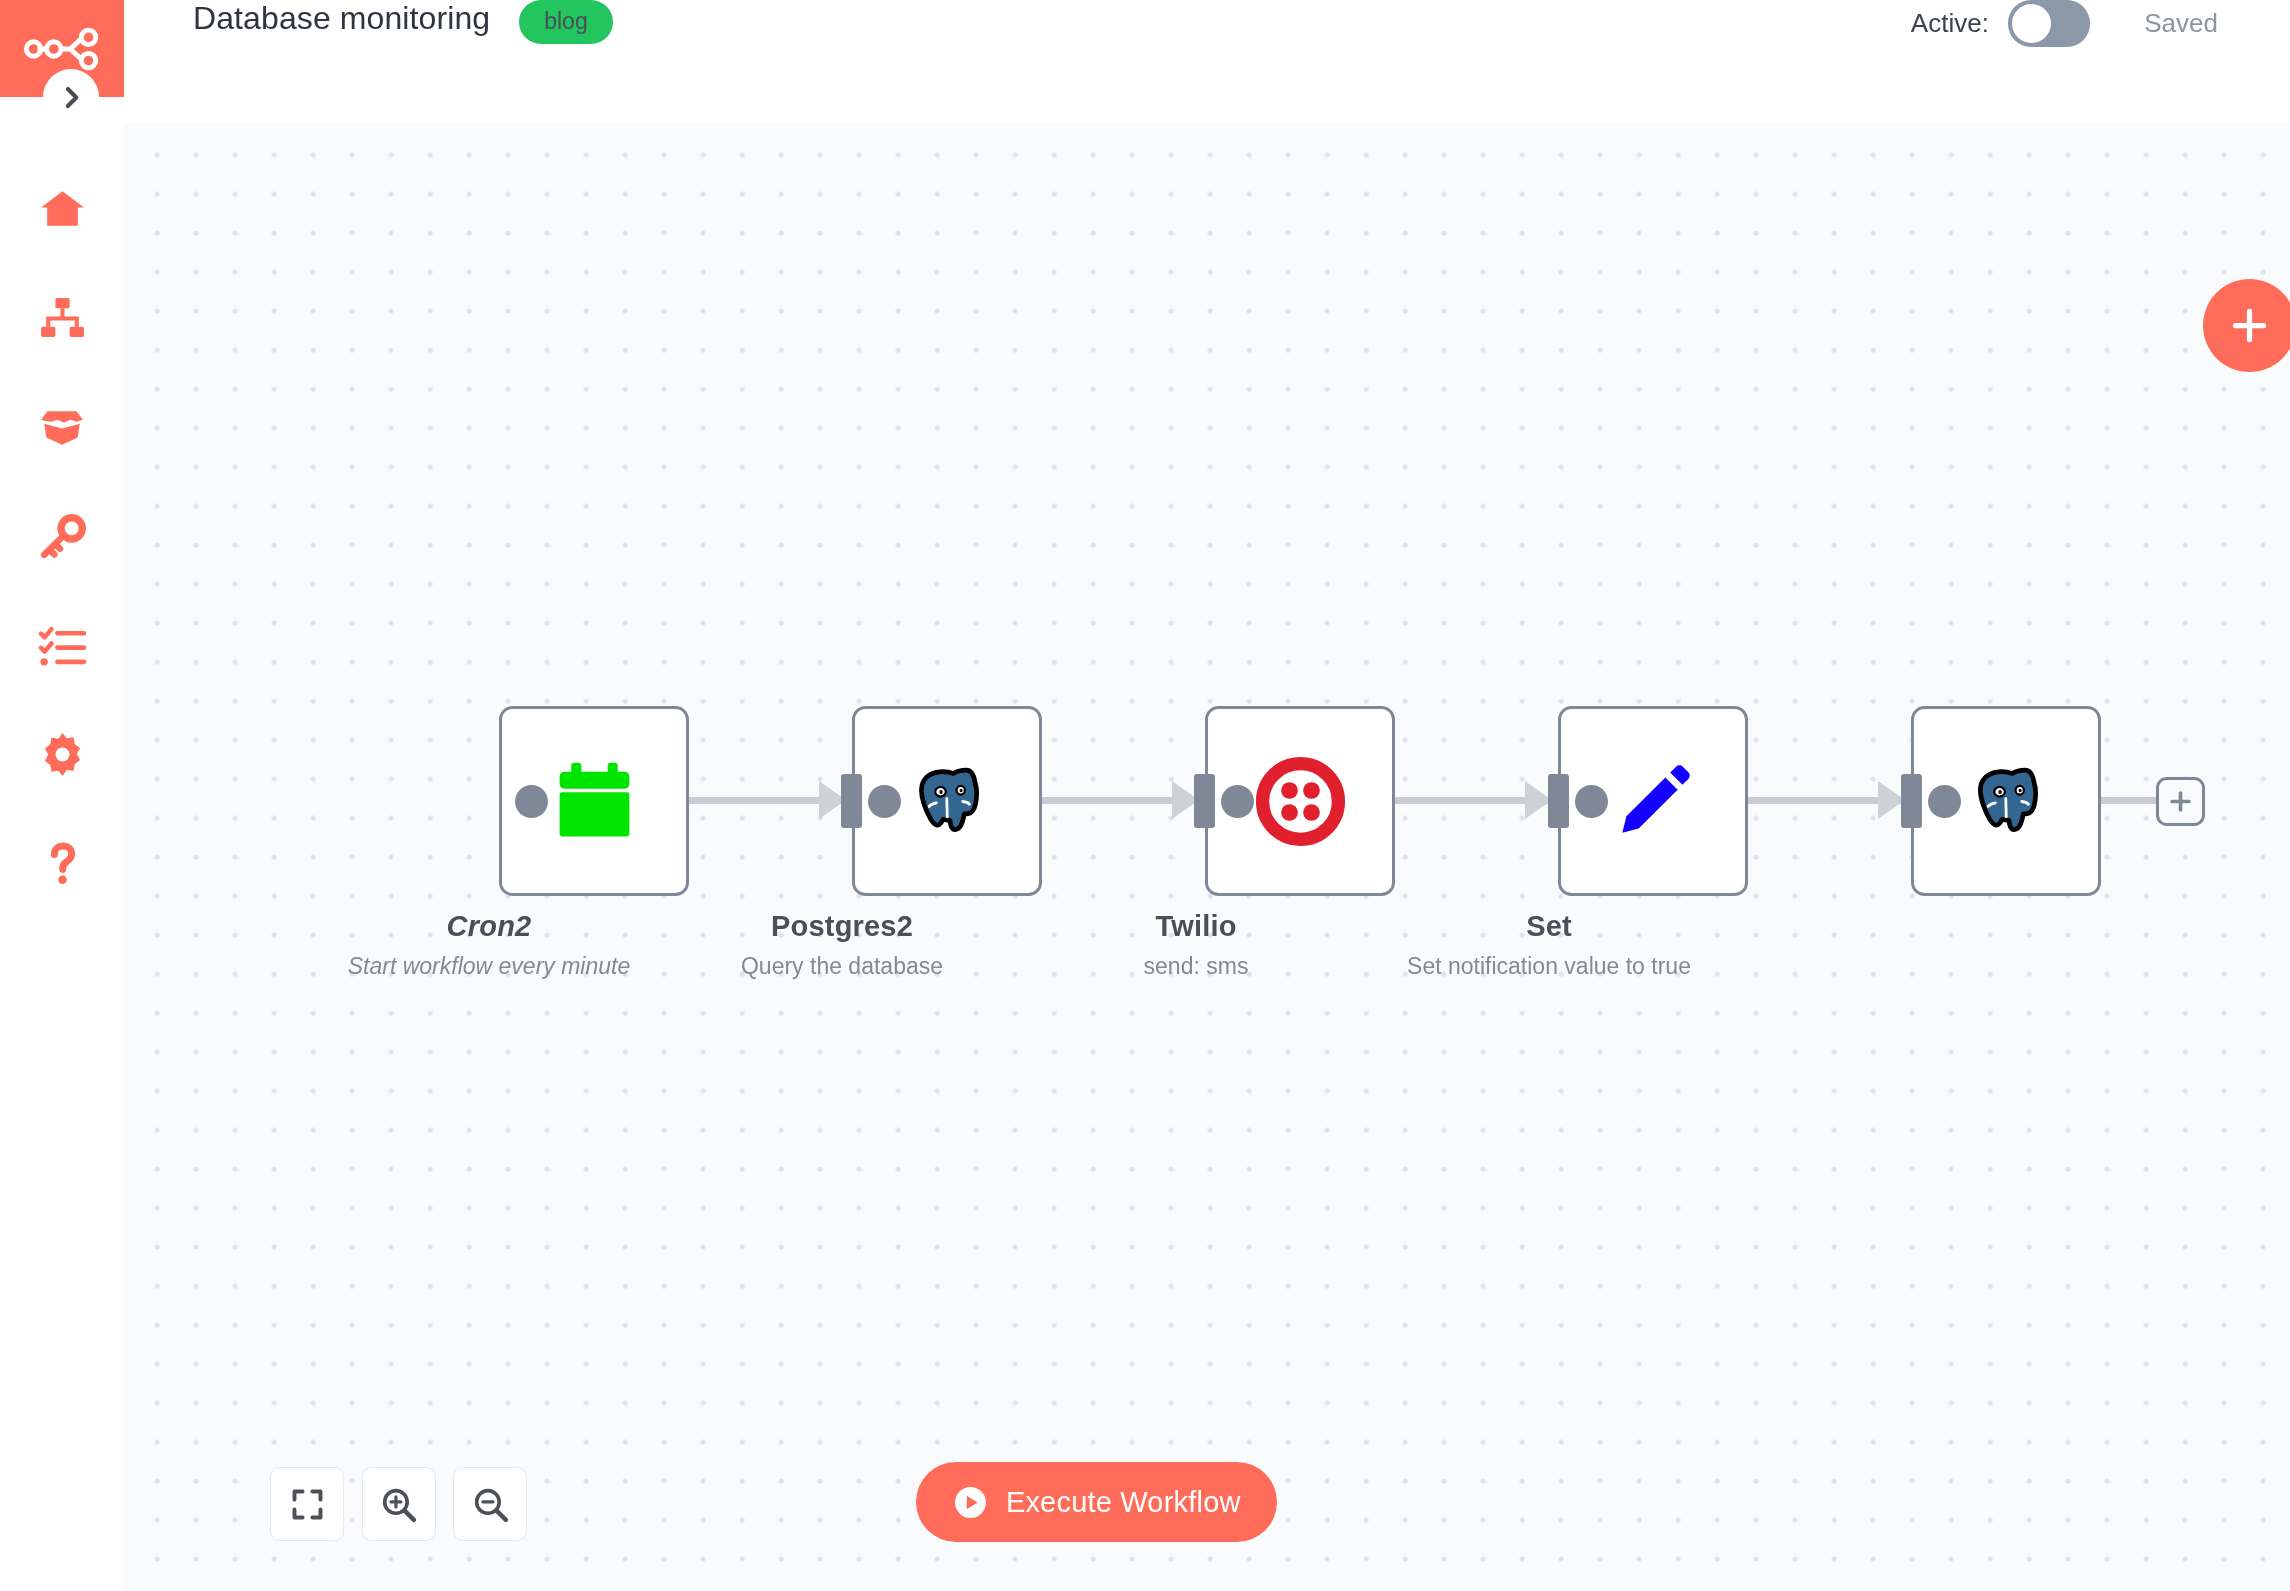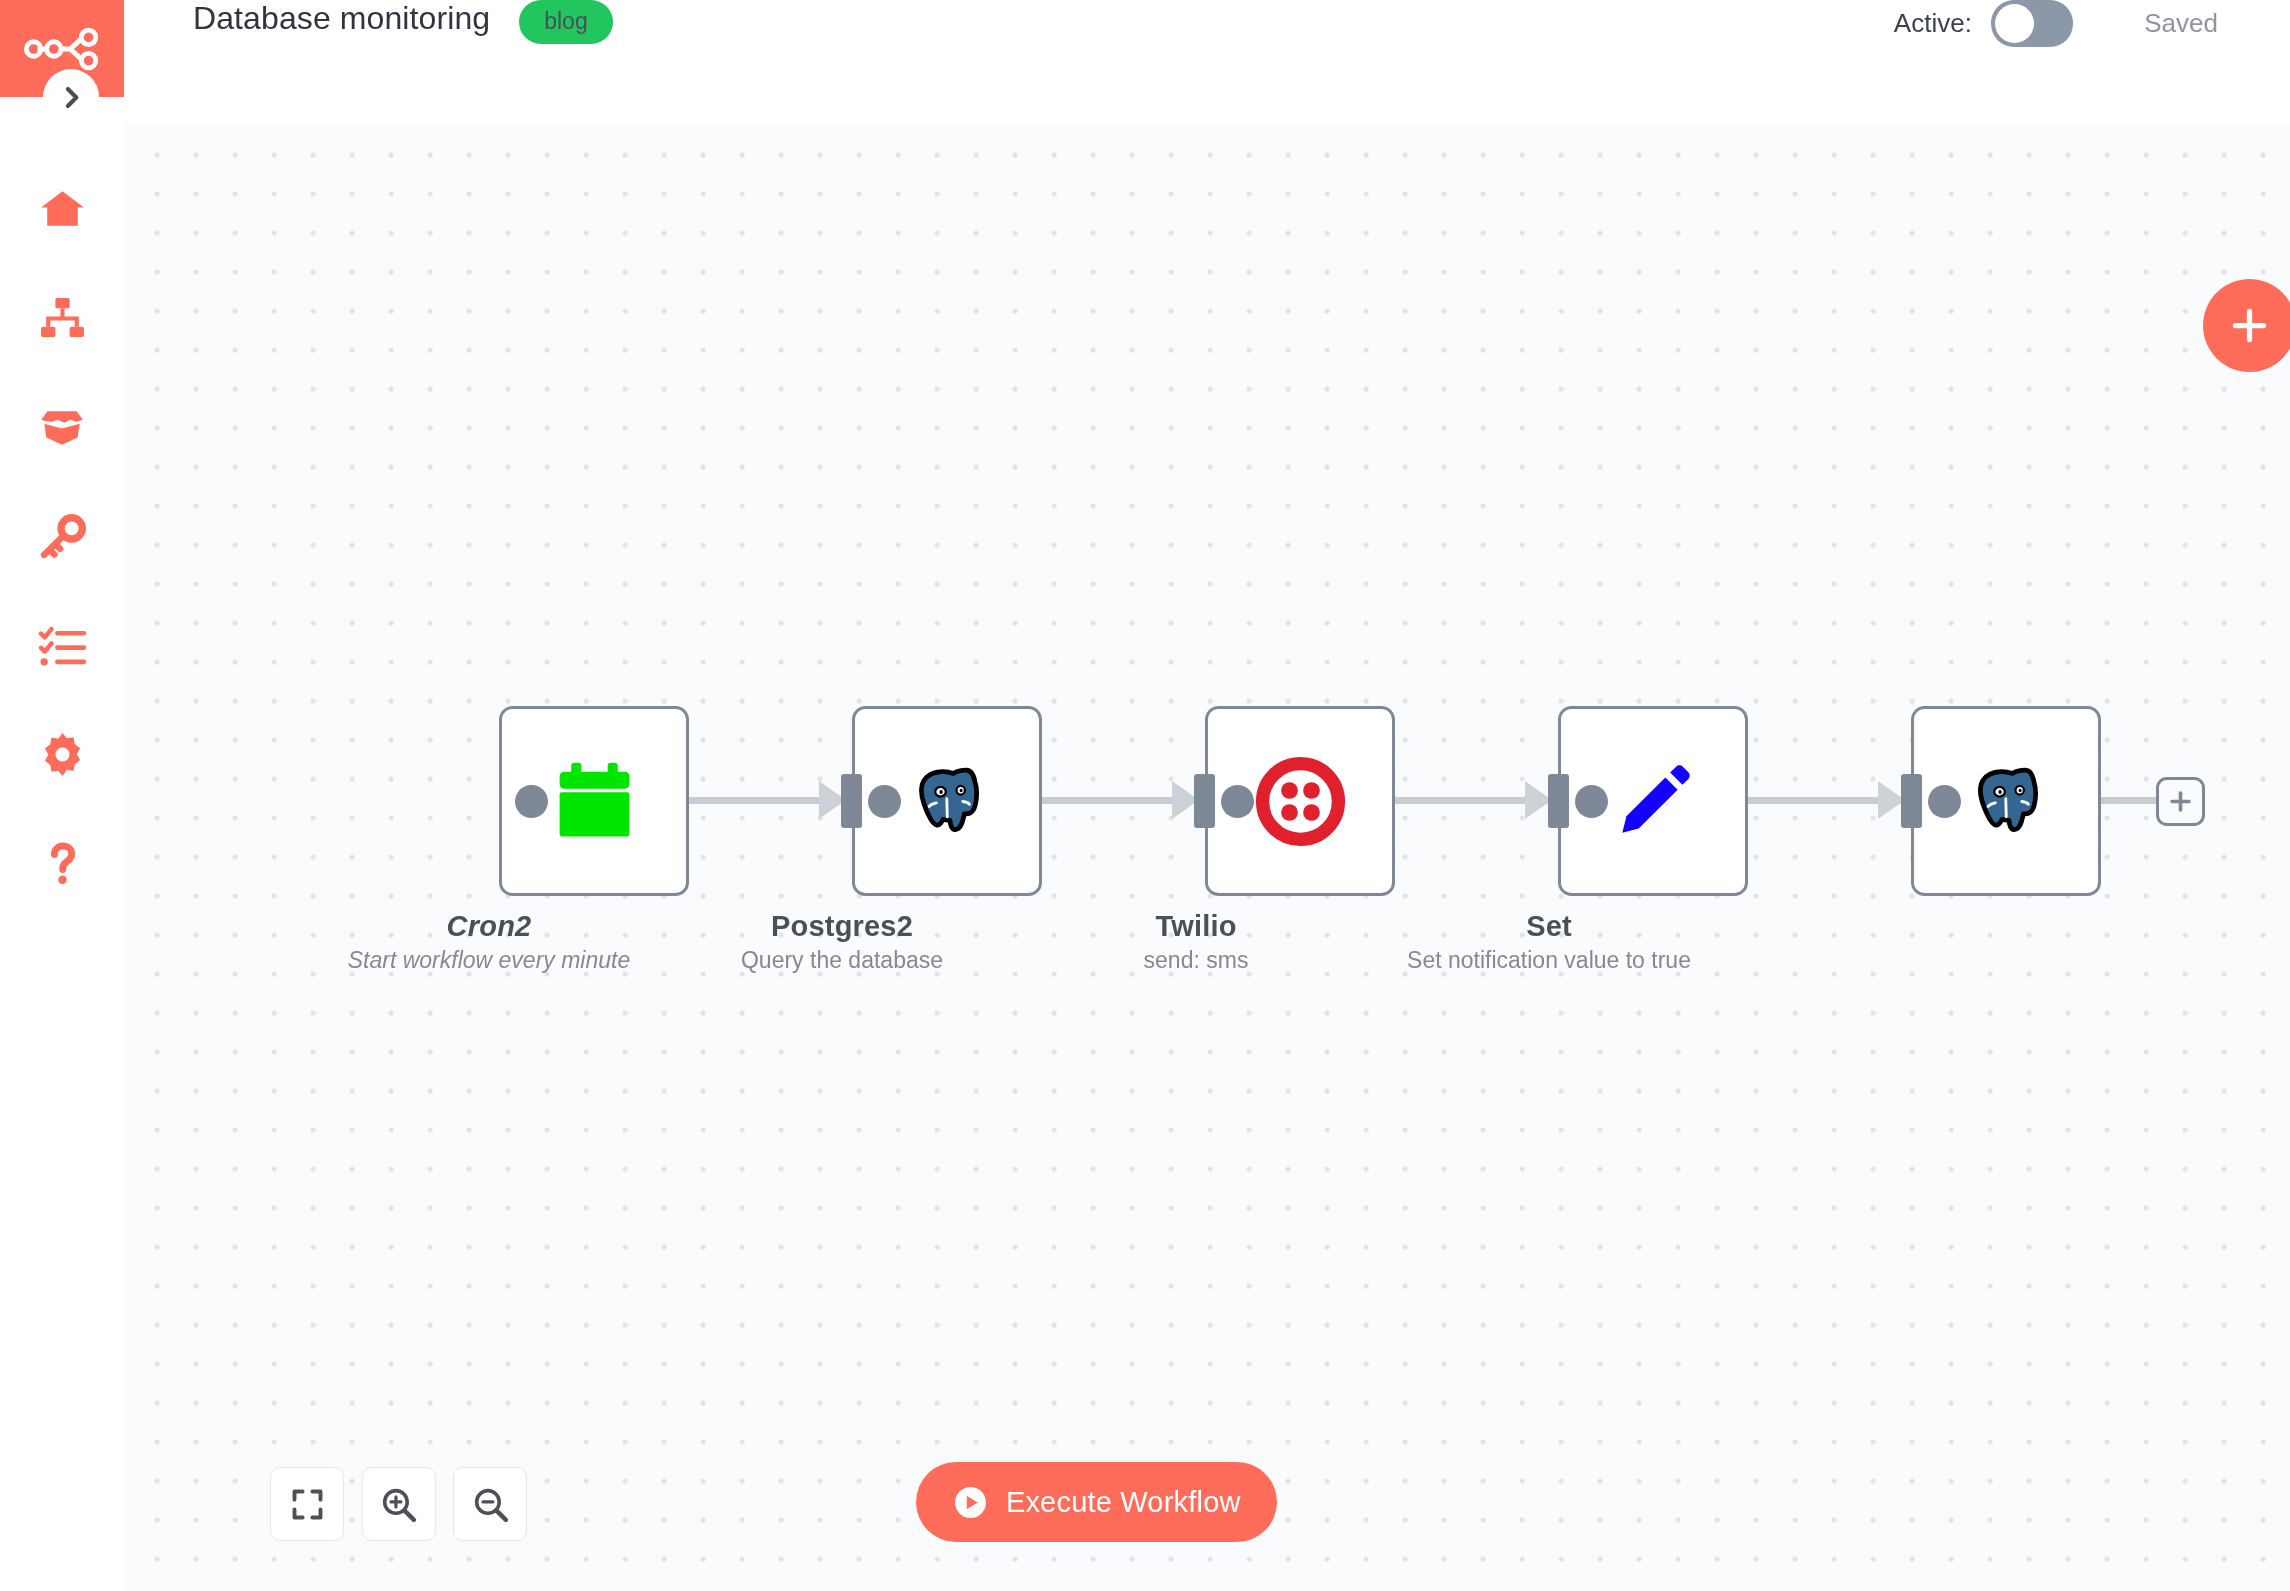--- a/index.html
+++ b/index.html
@@ -125,21 +125,21 @@
 
   #active-toggle .knob {
     position: absolute;
     left: 3.9px; top: 3.9px;
     width: 39px; height: 39px;
     border-radius: 50%;
     background: #ffffff;
   }
 
   #saved-label {
-    margin-left: 71px;
+    margin-left: 54px;
     font-size: 26px;
     color: #8f949d;
   }
 
   
   #canvas {
     position: absolute;
     left: 124px; top: 122px;
     width: 2166px;
     height: 1469px;
@@ -190,21 +190,21 @@
     pointer-events: none;
   }
   .node-title {
     font-size: 29px;
     font-weight: 700;
     color: #4b4f58;
     letter-spacing: 0.2px;
     white-space: nowrap;
   }
   .node-sub {
-    margin-top: 4px;
+    margin-top: 10px;
     font-size: 23px;
     color: #86898f;
     white-space: nowrap;
   }
 
   
   .ep-out {
     position: absolute;
     width: 33px; height: 33px;
     border-radius: 50%;

